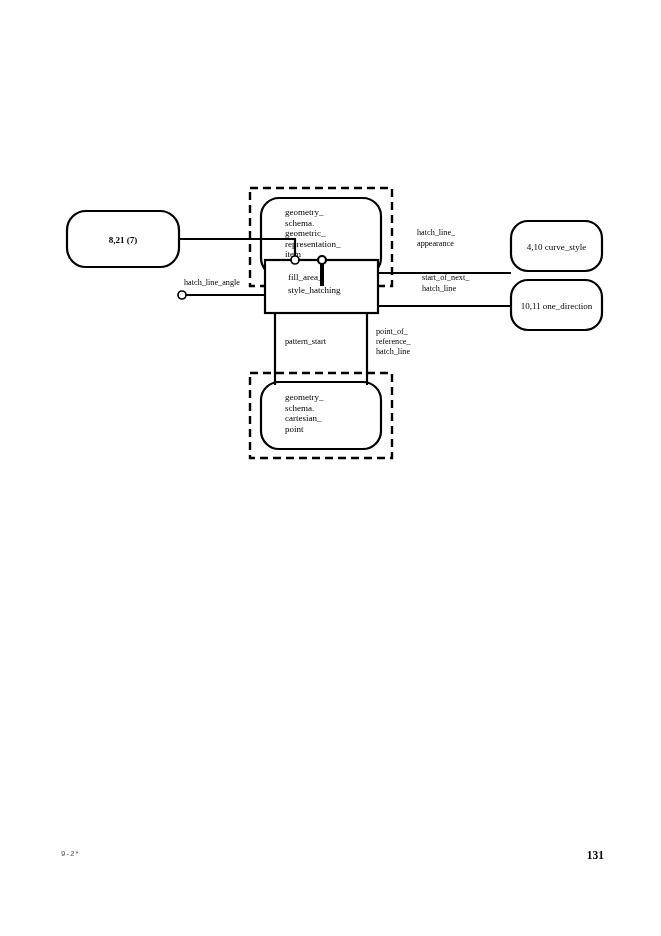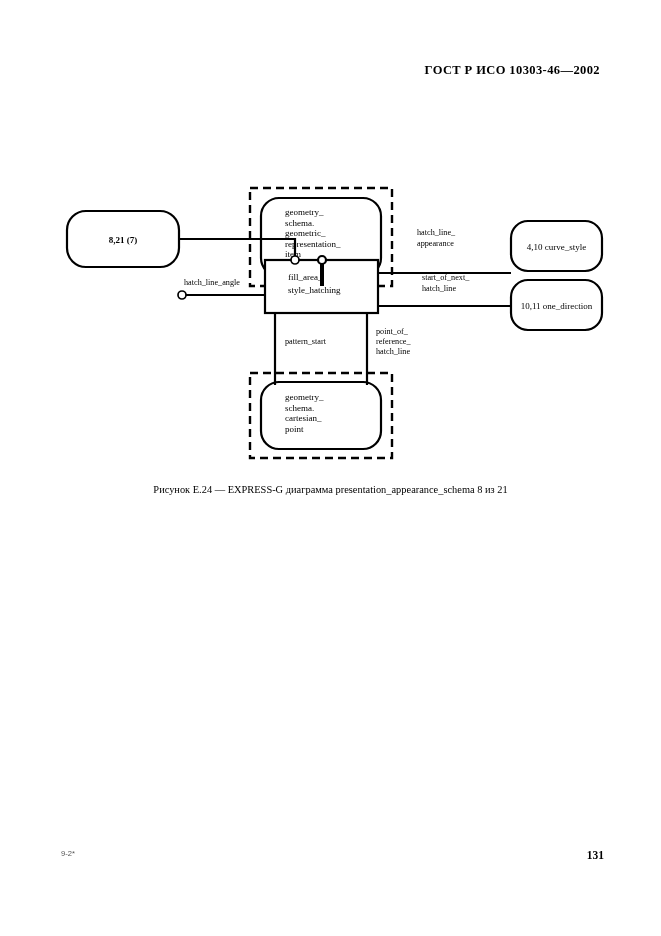--- a/index.html
+++ b/index.html
@@ -64,39 +64,38 @@
     font-size: 10.4px;
     font-family: "Liberation Serif", "DejaVu Serif", serif;
   }
   
   .footer-left {
     position: absolute;
     left: 61px;
     bottom: 78px;
     font-size: 7.6px;
     color: #555555;
-    font-family: Liberation Sans, sans-serif;
+    font-family: Liberation Mono, monospace;
     text-align: center;
   }
   .footer-right {
     position: absolute;
     right: 57px;
     bottom: 75px;
     font-size: 11.5px;
     font-weight: bold;
     font-family: "Liberation Serif", "DejaVu Serif", serif;
     text-align: right;
   }
 </style>
 </head>
 <body>
 
 <div class="page">
 
-  <div class="doc-header">ГОСТ Р ИСО 10303-46—2002</div>
 
   <div class="figure">
     <svg width="661" height="390" viewBox="0 0 661 390">
 
       <g>
         <rect x="250" y="100" width="142" height="98" fill="none" stroke="#000" stroke-width="2.4" stroke-dasharray="8,5"></rect>
         <rect x="261" y="110" width="120" height="78" rx="18" ry="18" fill="#ffffff" stroke="#000" stroke-width="2.2"></rect>
         <text class="dgm-text-box" x="285" y="127">geometry_</text>
         <text class="dgm-text-box" x="285" y="137.5">schema.</text>
         <text class="dgm-text-box" x="285" y="148">geometric_</text>
@@ -170,19 +169,18 @@
       <g>
         <path d="M 367 225 L 367 297" fill="none" stroke="#000" stroke-width="2.2"></path>
         <text class="dgm-text-label" x="376" y="246">point_of_</text>
         <text class="dgm-text-label" x="376" y="256">reference_</text>
         <text class="dgm-text-label" x="376" y="266">hatch_line</text>
       </g>
 
     </svg>
   </div>
 
-  <div class="figure-caption">Рисунок Е.24 — EXPRESS-G диаграмма presentation_appearance_schema 8 из 21</div>
 
   <div class="footer-left">9-2*</div>
 
   <div class="footer-right">131</div>
 
 </div>
 
 </body></html>

